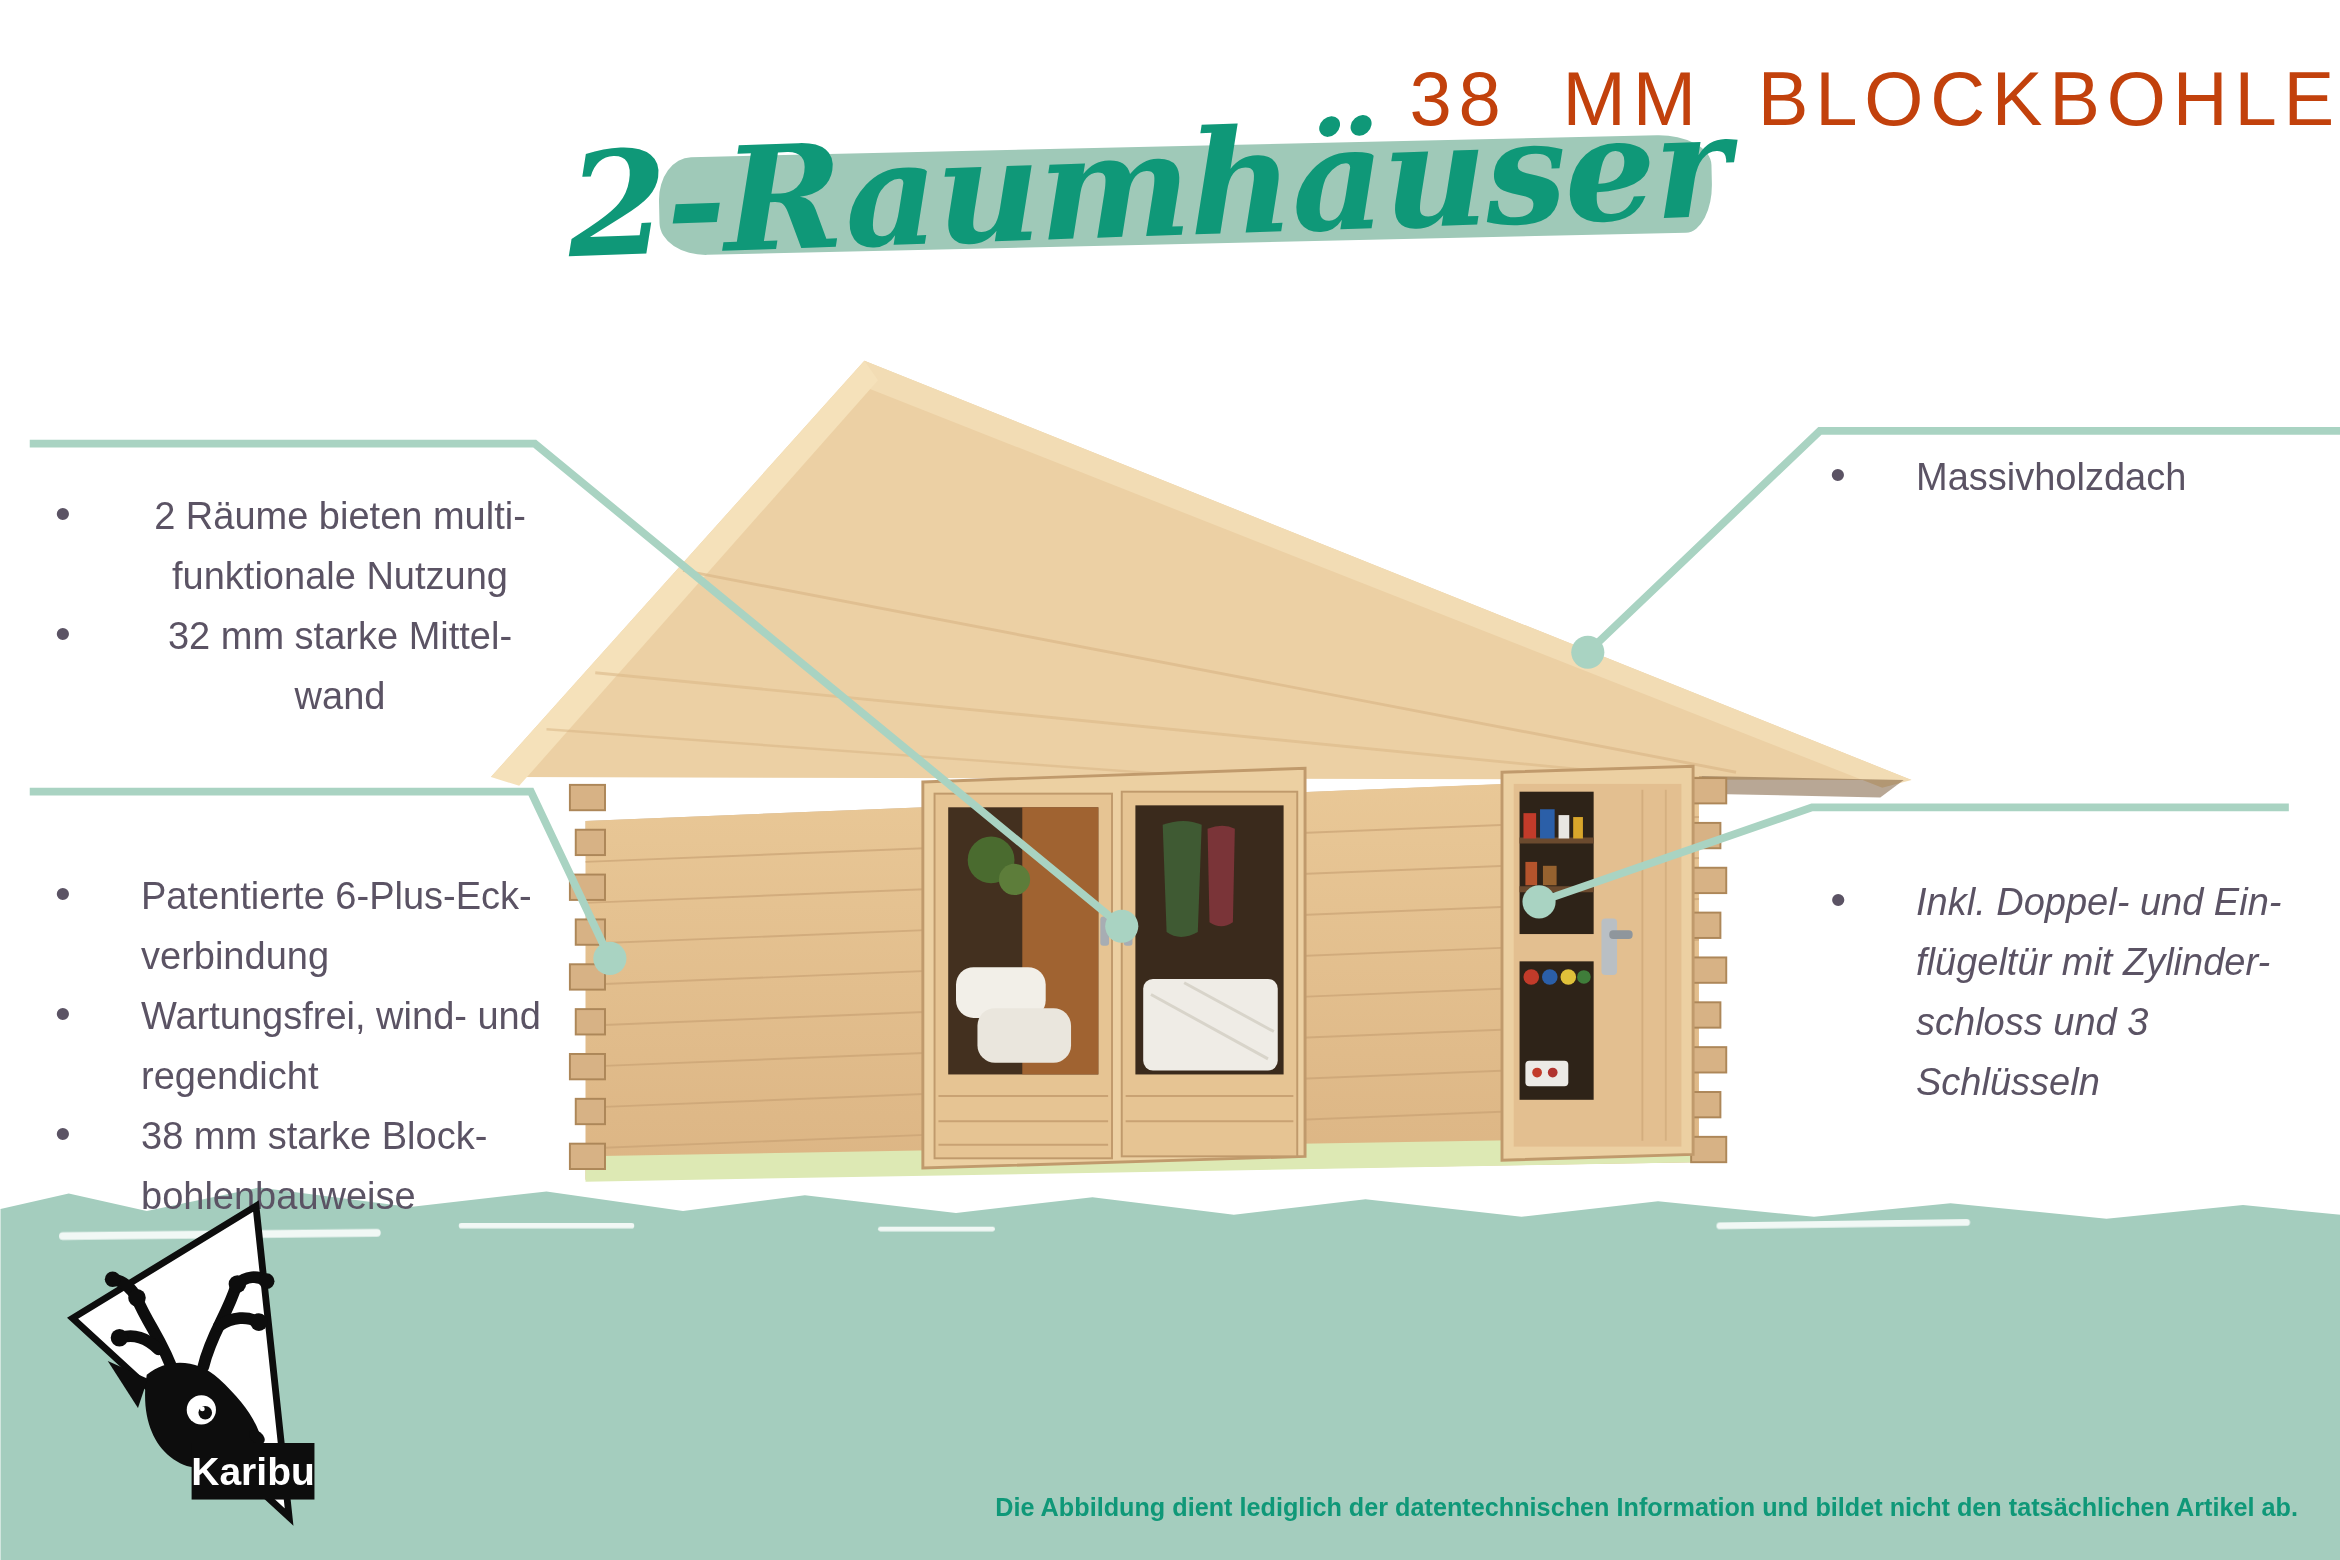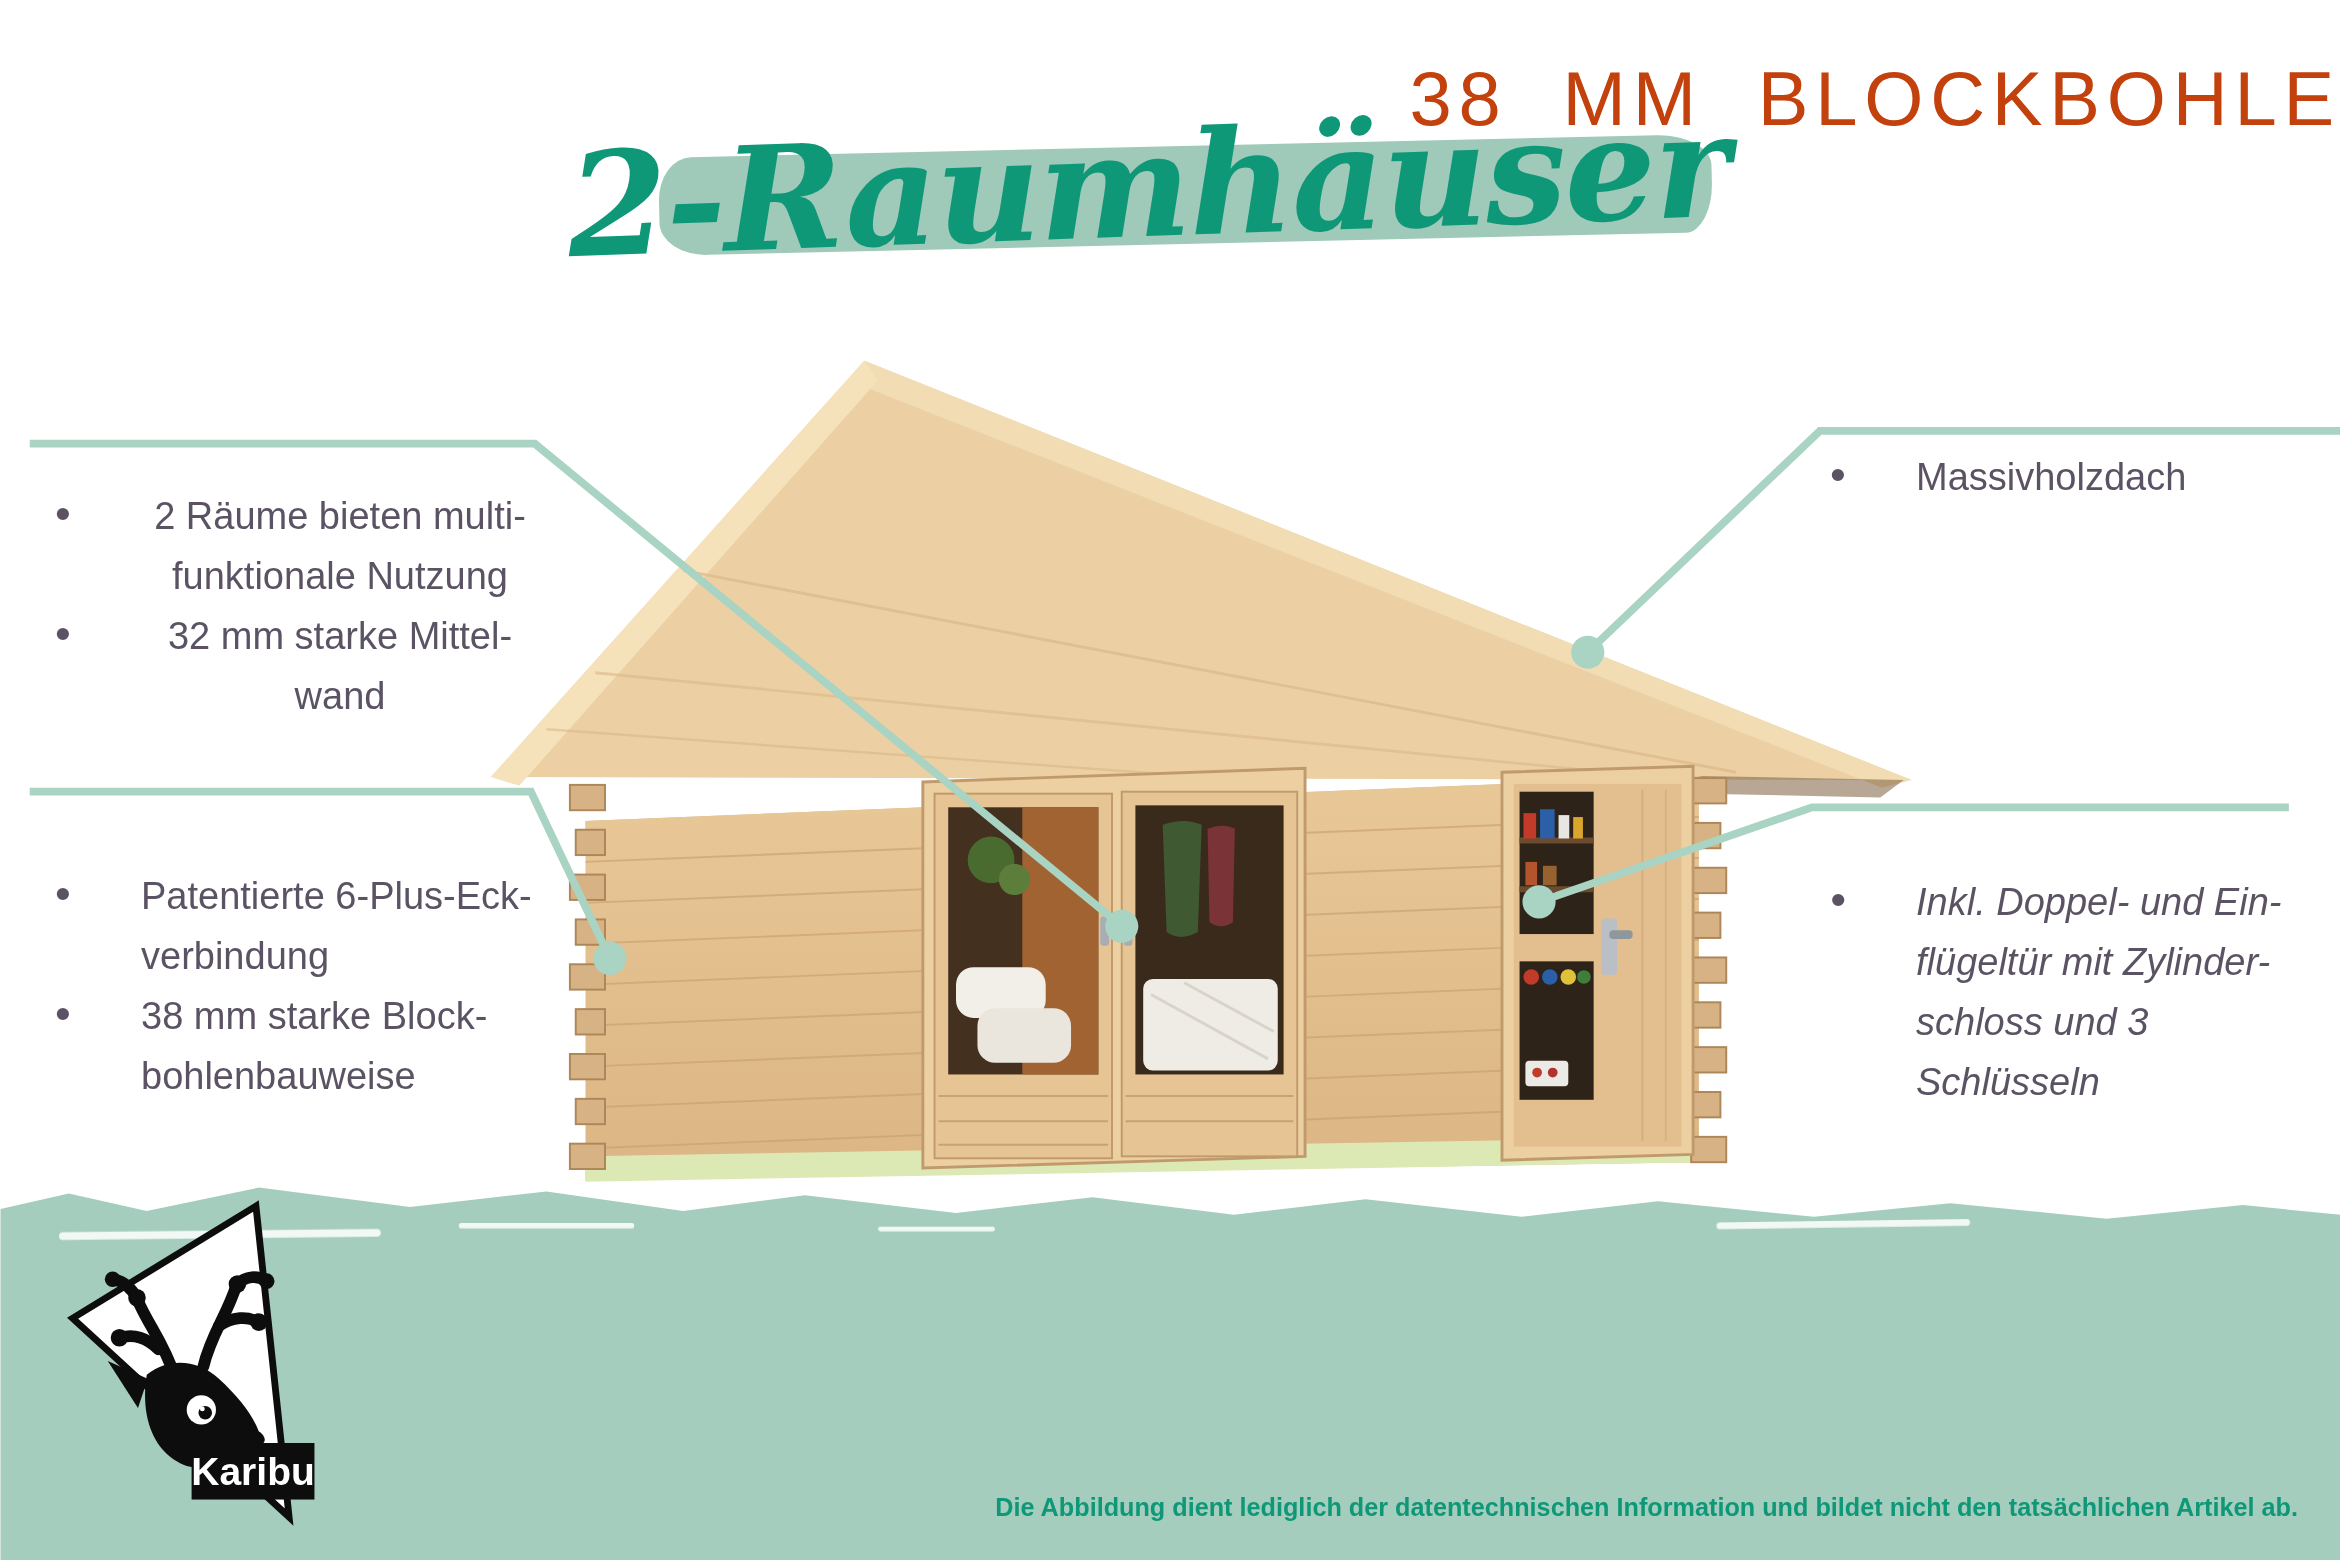--- a/index.html
+++ b/index.html
@@ -242,20 +242,22 @@
 funktionale Nutzung</li>
     <li>32 mm starke Mittel-
 wand</li>
   </ul>
 </div>
 
 <div class="callout co-bottom-left">
   <ul>
     <li>Patentierte 6-Plus-Eck-
 verbindung</li>
+    <li>Wartungsfrei, wind- und
+regendicht</li>
     <li>38 mm starke Block-
 bohlenbauweise</li>
   </ul>
 </div>
 
 <div class="callout co-top-right">
   <ul>
     <li>Massivholzdach</li>
   </ul>
 </div>

